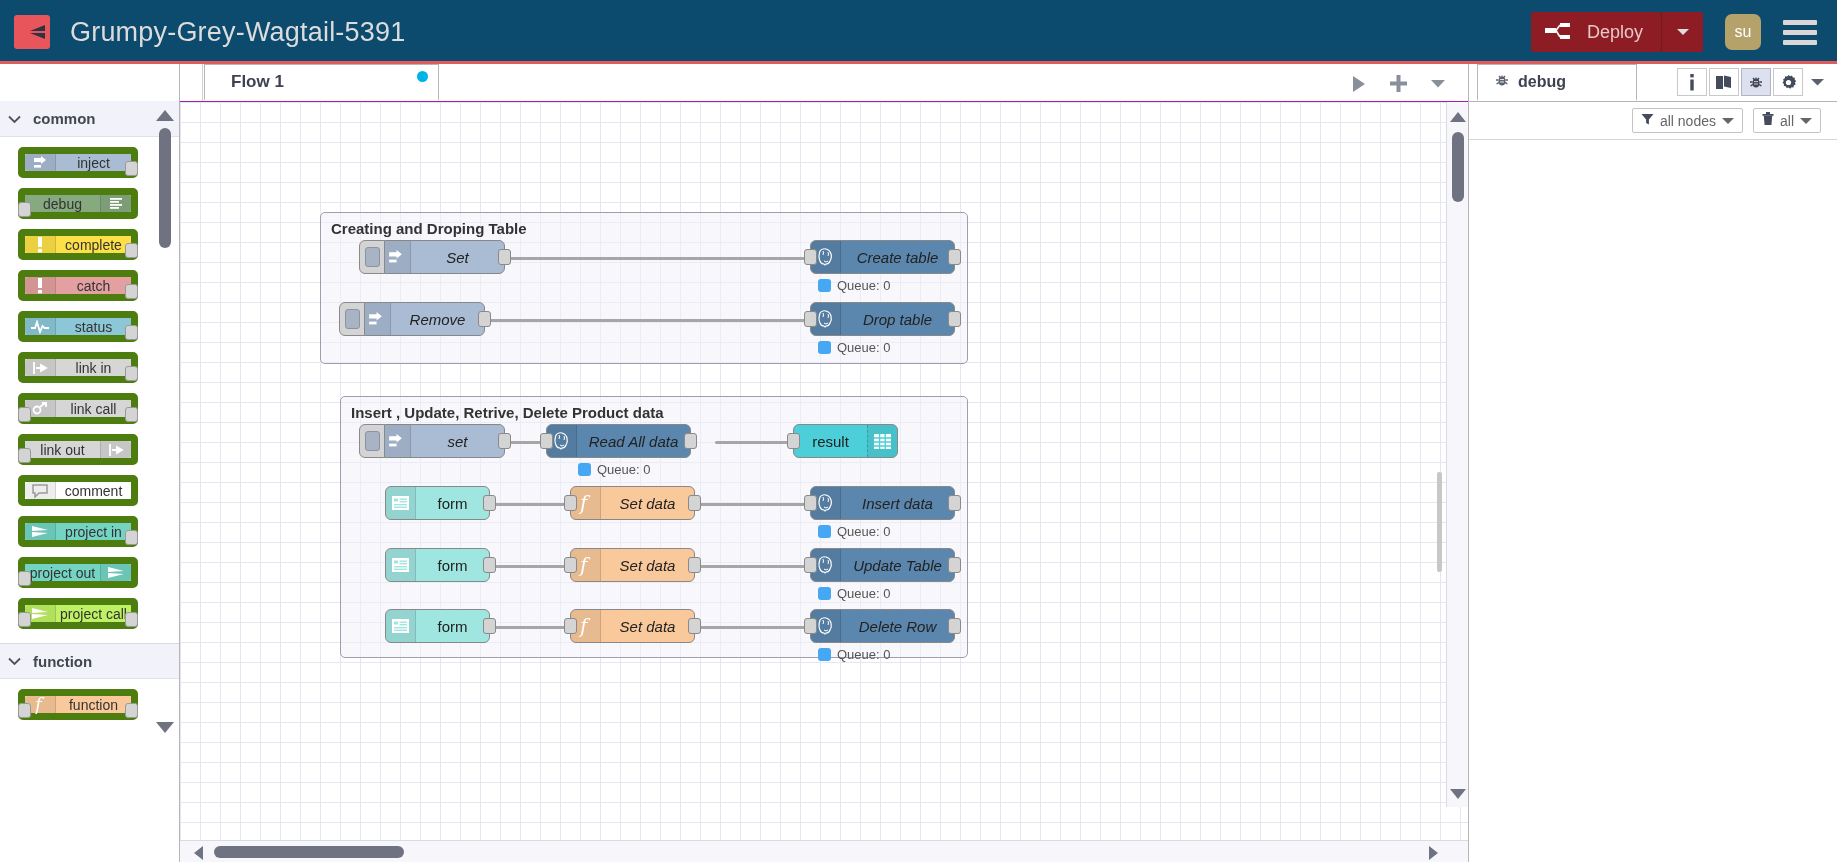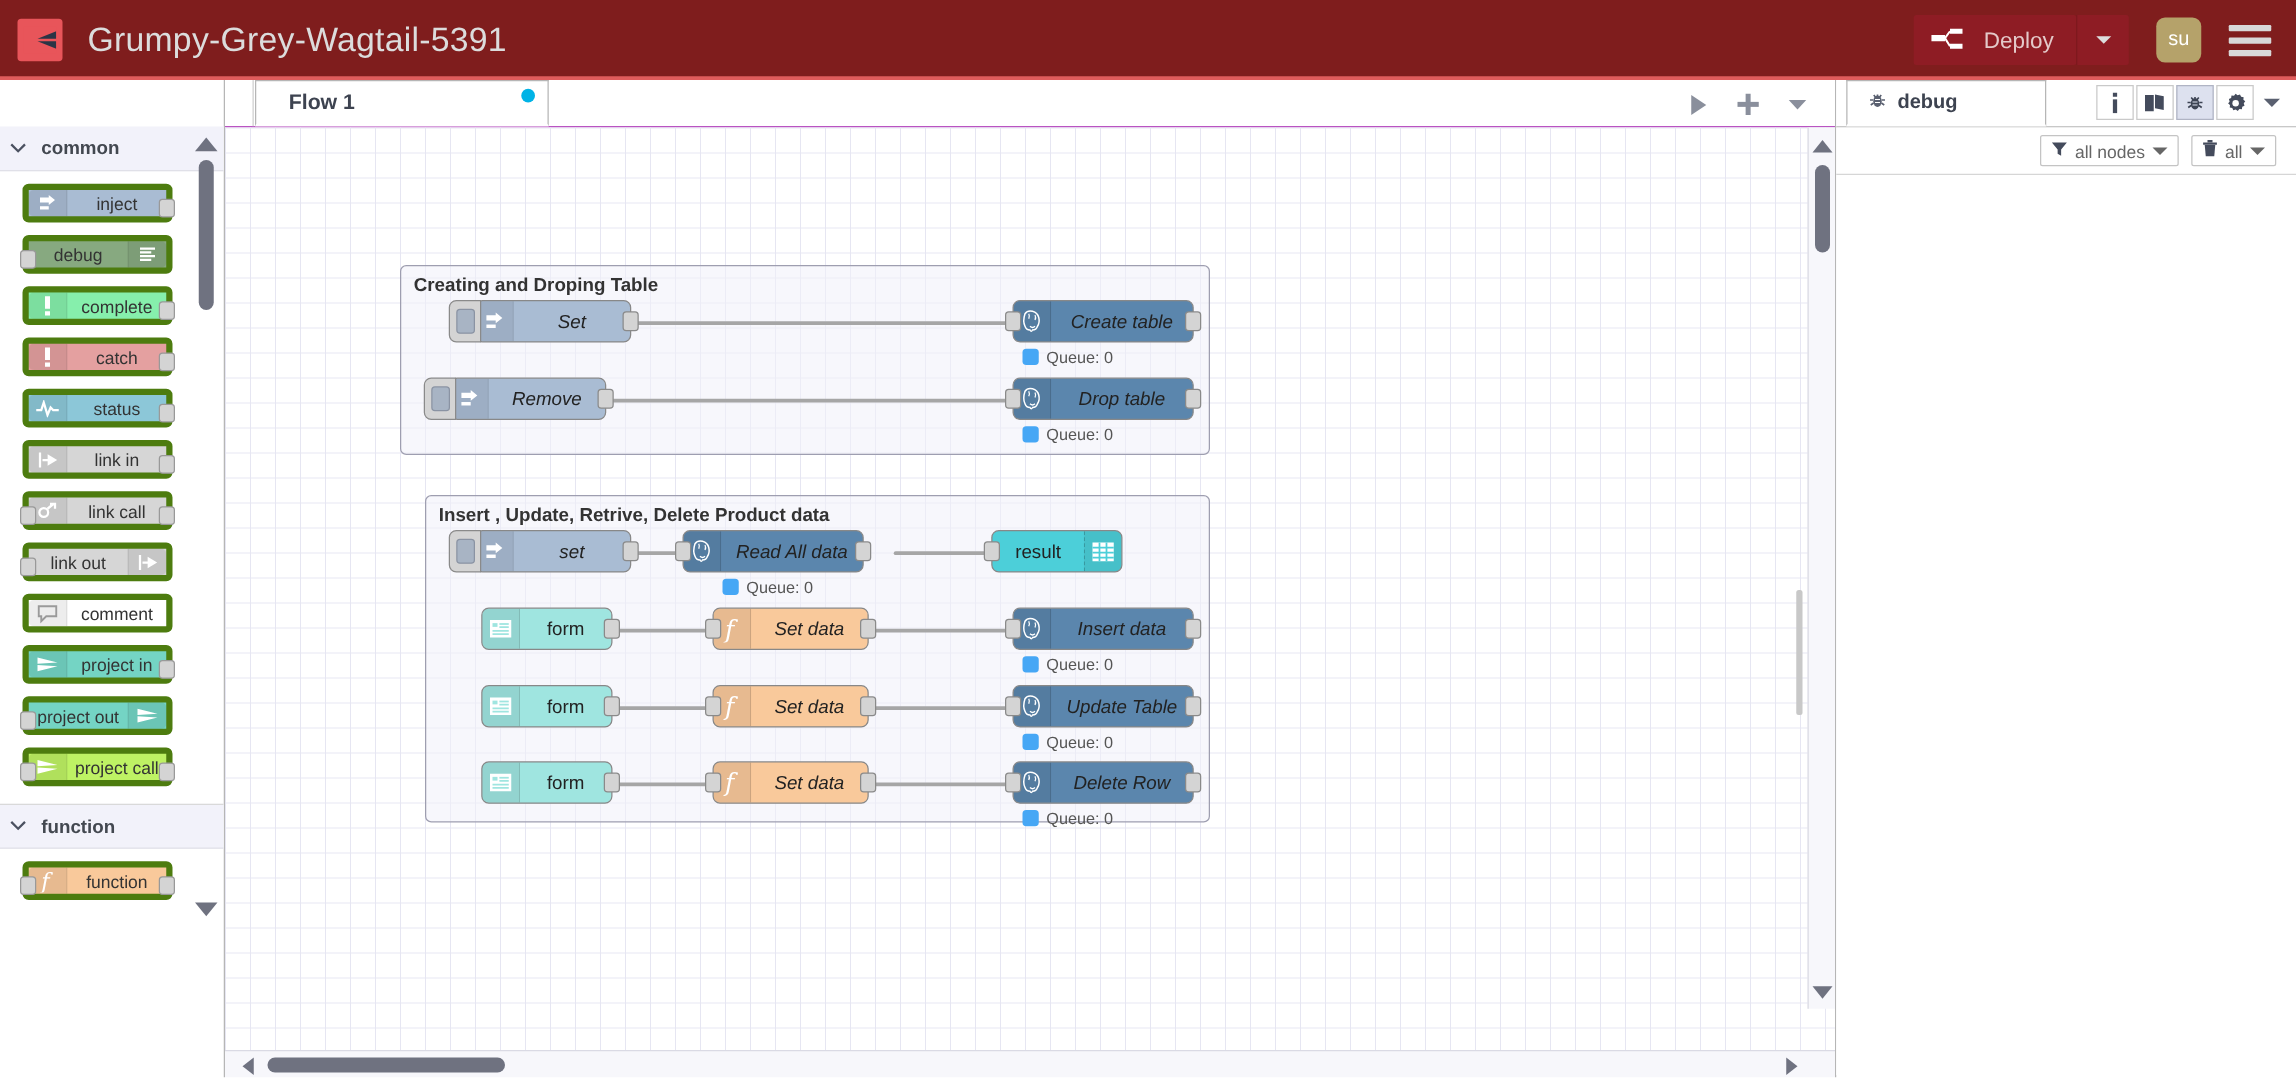--- a/index.html
+++ b/index.html
@@ -6,21 +6,21 @@
   html, body {
     width: 1837px; height: 862px;
     font-family: "Liberation Sans", sans-serif;
     background: #fff; overflow: hidden;
   }
   #app { position: relative; width: 1837px; height: 862px; }
 
   
   .header {
     position: absolute; top: 0; left: 0; width: 1837px; height: 64px;
-    background: #7f1d1d; display: flex; align-items: center;
+    background: #0c4a6e; display: flex; align-items: center;
     border-bottom: 3px solid #e8ararar;
   }
   .header-underline {
     position: absolute; top: 61px; left: 0; width: 1837px; height: 3px;
     background: #e05c5c;
   }
   .logo {
     margin-left: 14px; width: 36px; height: 34px;
     background: #e8555a; border-radius: 3px;
     display: flex; align-items: center; justify-content: center;
@@ -80,21 +80,21 @@
   .cat-header {
     height: 36px; display: flex; align-items: center;
     background: #f2f2fa; border-bottom: 1px solid #e0e0e8; padding-left: 8px;
     cursor: pointer;
   }
   .cat-header .chev { margin-right: 12px; }
   .cat-name { font-size: 15px; font-weight: bold; color: #434850; }
   .pnode-wrap { padding: 10px 0 4px 18px; }
   .pnode {
     position: relative; height: 31px; width: 120px; margin-bottom: 10px;
-    border-radius: 5px; border: 5px solid #4d7c0f;
+    border-radius: 5px; border: 7px solid #4d7c0f;
     display: flex; align-items: center; cursor: pointer;
   }
   .pnode .ibox {
     width: 31px; height: 100%; display: flex; align-items: center;
     justify-content: center; border-radius: 4px 0 0 4px;
     background: rgba(0,0,0,.07);
   }
   .pnode .ibox.right {
     border-radius: 0 4px 4px 0; margin-left: auto;
     border-left: 1px solid rgba(0,0,0,.12); border-right: none;
@@ -356,21 +356,21 @@
             <svg width="16" height="16" viewBox="0 0 16 16">
               <rect x="2" y="2" width="12" height="1.8" fill="#fff"></rect>
                 <rect x="2" y="5" width="9" height="1.8" fill="#fff"></rect>
               <rect x="2" y="8" width="12" height="1.8" fill="#fff"></rect>
                 <rect x="2" y="11" width="9" height="1.8" fill="#fff"></rect>
             </svg>
           </span>
           <span class="port in"></span>
         </div>
 
-        <div class="pnode" style="background:#86efac;">
+        <div class="pnode" style="background:#fde047;">
           <span class="ibox left">
             <svg width="10" height="17" viewBox="0 0 10 17">
                 <rect x="3" y="1" width="4" height="10" fill="#fff"></rect>
                 <rect x="3" y="13" width="4" height="3.4" fill="#fff"></rect>
               </svg>
           </span>
           <span class="plabel">complete</span>
           <span class="port out"></span>
         </div>
 

